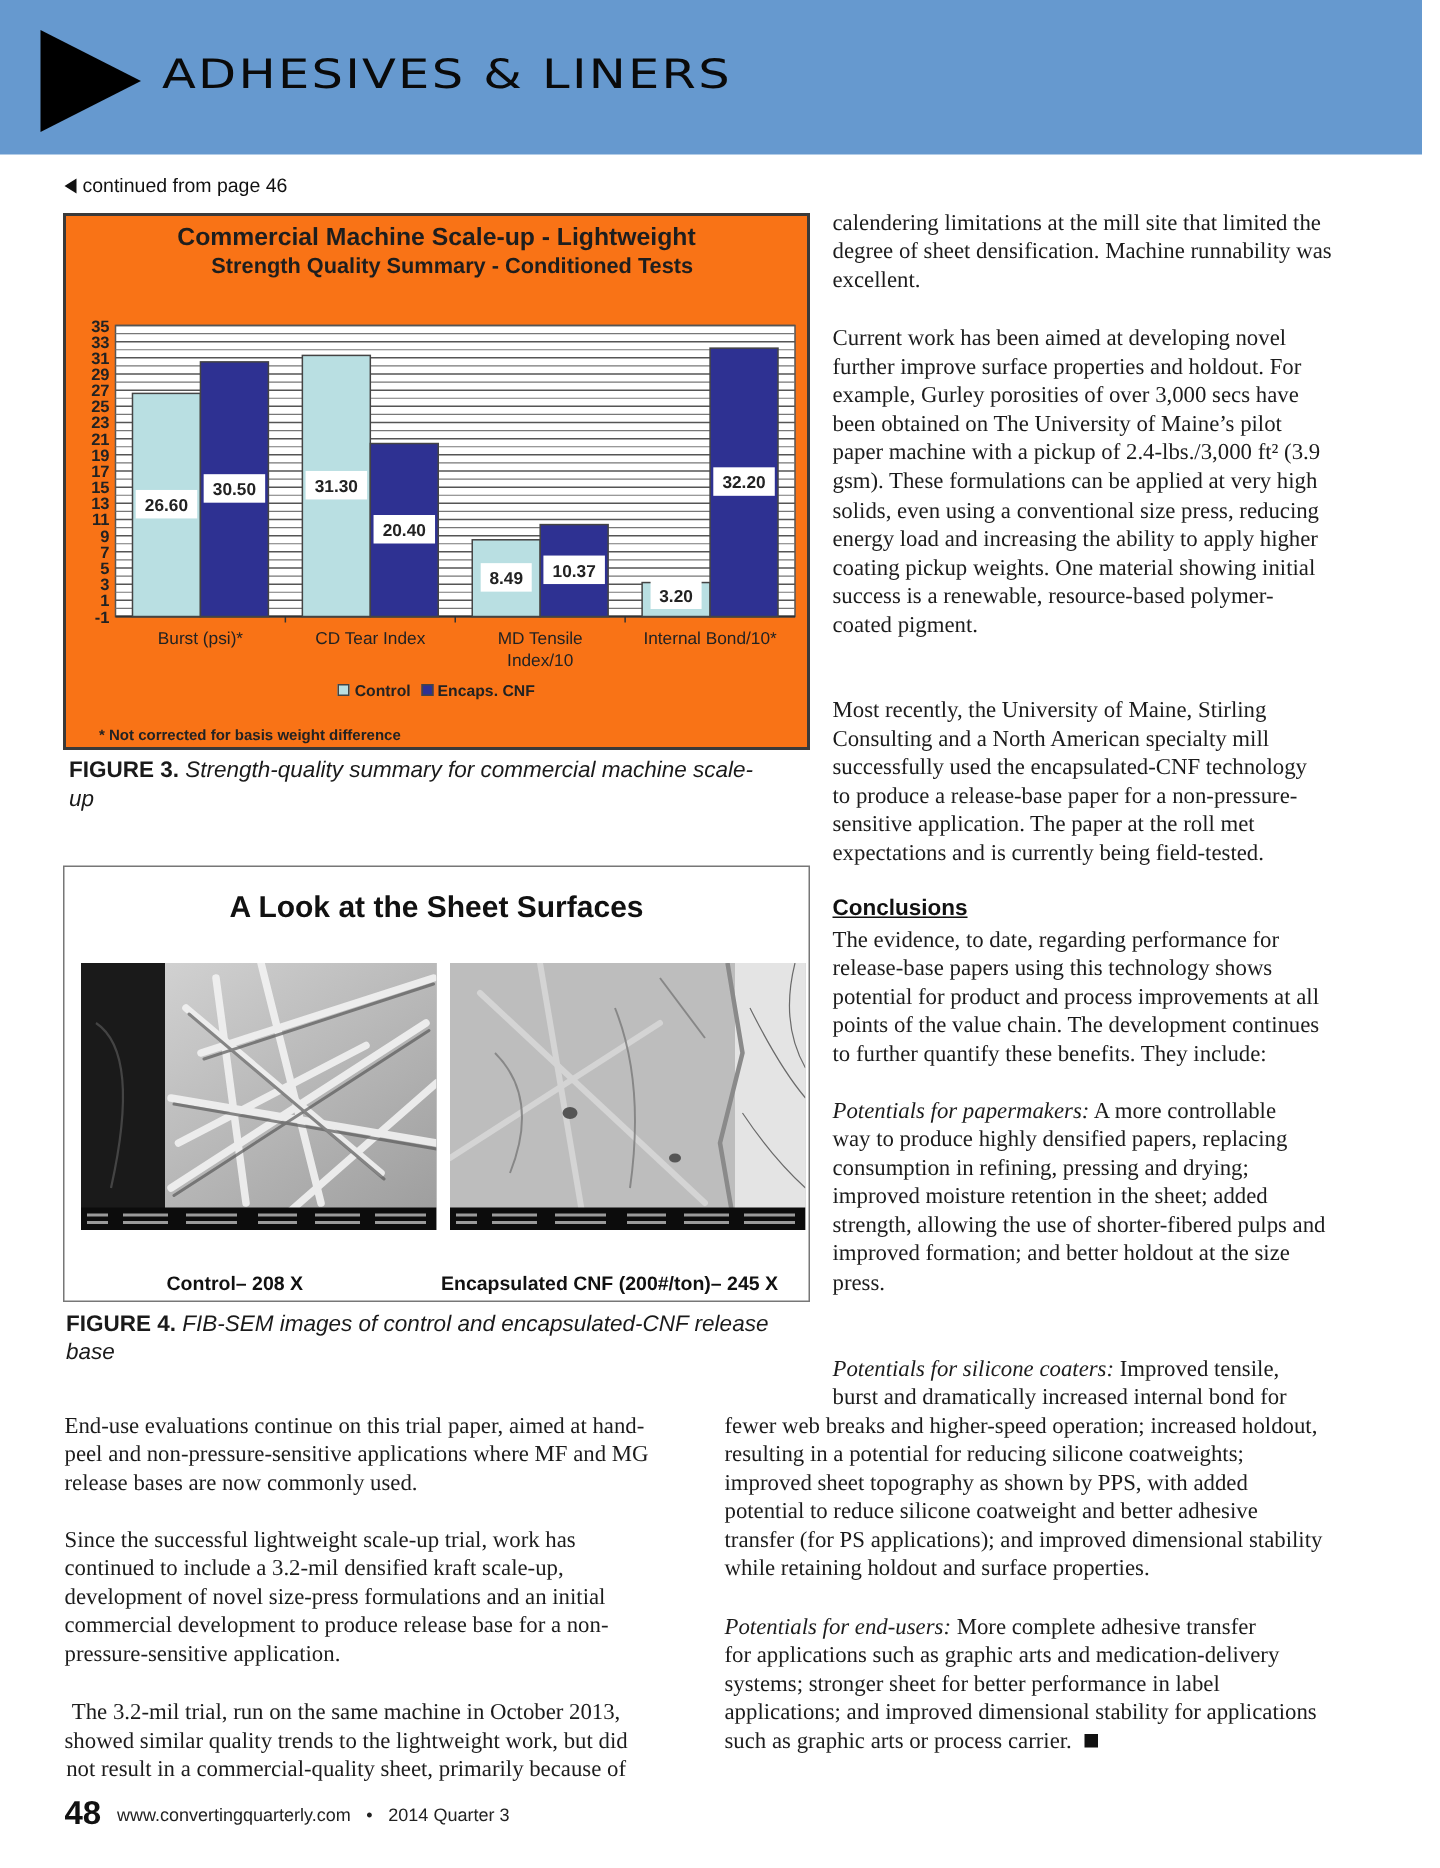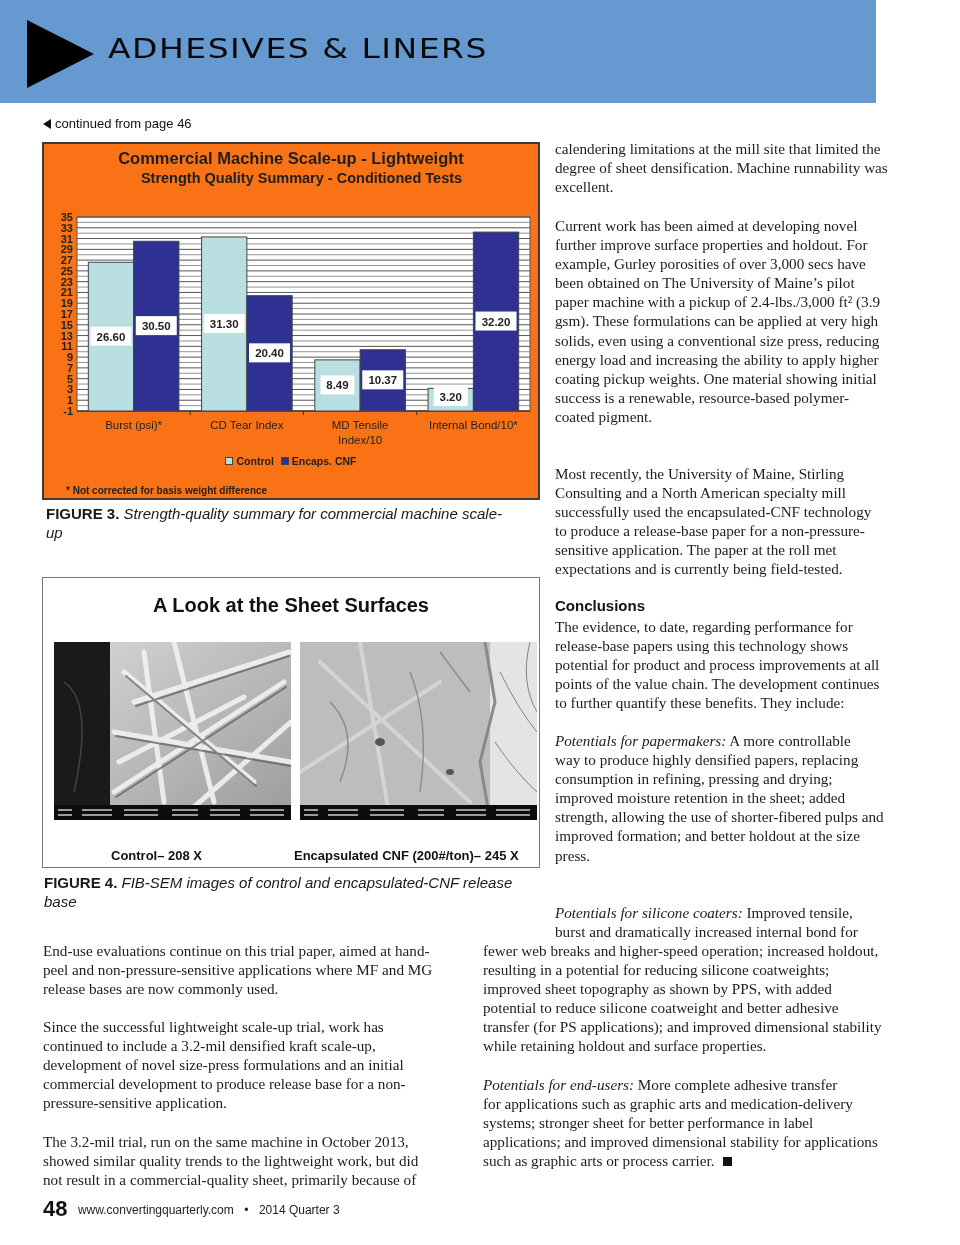--- a/index.html
+++ b/index.html
@@ -1,20 +1,20 @@
 <!DOCTYPE html>
 <html><head>
 <meta charset="utf-8">
 <style>
   * { box-sizing: border-box; margin: 0; padding: 0; }
   html, body { width: 960px; height: 1245px; background: #ffffff; overflow: hidden; }
   body { position: relative; font-family: "Liberation Serif", serif; color: #1a1a1a; }
 
   
-  .header { position: absolute; left: 0; top: 0; width: 876px; height: 103px; background: #6699cf; padding-left: 31px; }
+  .header { position: absolute; left: 0; top: 0; width: 948px; height: 103px; background: #6699cf; padding-left: 31px; }
   .header .tri { position: absolute; left: 27px; top: 20px; width: 0; height: 0;
     border-top: 34px solid transparent; border-bottom: 34px solid transparent; border-left: 67px solid #000; }
   .header .title { position: absolute; left: 108px; top: 33px; font-family: "DejaVu Sans", sans-serif;
     font-size: 33px; letter-spacing: 1.5px; color: #0a0a0a; font-weight: normal;
     transform: scaleY(0.82); transform-origin: left top; }
 
   .continued { position: absolute; left: 43px; top: 116px; font-family: "Liberation Sans", sans-serif; font-size: 13px; color: #111; }
   .continued .arrow { display: inline-block; width: 0; height: 0; border-top: 5px solid transparent; border-bottom: 5px solid transparent; border-right: 8px solid #111; margin-right: 4px; vertical-align: -1px; }
 
   
@@ -266,21 +266,21 @@
     <div>peel and non-pressure-sensitive applications where MF and MG</div>
     <div>release bases are now commonly used.</div>
   </div>
 <div class="para" style="left:43px; top:1017px;">
     <div>Since the successful lightweight scale-up trial, work has</div>
     <div>continued to include a 3.2-mil densified kraft scale-up,</div>
     <div>development of novel size-press formulations and an initial</div>
     <div>commercial development to produce release base for a non-</div>
     <div>pressure-sensitive application.</div>
   </div>
-<div class="para" style="left:43px; top:1132px;">
+<div class="para" style="left:43px; top:1132px;text-align:center;">
     <div>The 3.2-mil trial, run on the same machine in October 2013,</div>
     <div>showed similar quality trends to the lightweight work, but did</div>
     <div>not result in a commercial-quality sheet, primarily because of</div>
   </div>
 
 <div class="para" style="left:555px; top:139px;">
     <div>calendering limitations at the mill site that limited the</div>
     <div>degree of sheet densification. Machine runnability was</div>
     <div>excellent.</div>
   </div>
@@ -298,21 +298,21 @@
     <div>coated pigment.</div>
   </div>
 <div class="para" style="left:555px; top:464px;">
     <div>Most recently, the University of Maine, Stirling</div>
     <div>Consulting and a North American specialty mill</div>
     <div>successfully used the encapsulated-CNF technology</div>
     <div>to produce a release-base paper for a non-pressure-</div>
     <div>sensitive application. The paper at the roll met</div>
     <div>expectations and is currently being field-tested.</div>
   </div>
-<div class="heading" style="left:555px; top:597px;">Conclusions</div>
+<div class="heading" style="left:555px; top:597px;text-decoration:underline;">Conclusions</div>
 <div class="para" style="left:555px; top:617px;">
     <div>The evidence, to date, regarding performance for</div>
     <div>release-base papers using this technology shows</div>
     <div>potential for product and process improvements at all</div>
     <div>points of the value chain. The development continues</div>
     <div>to further quantify these benefits. They include:</div>
   </div>
 
 <div class="para" style="left:555px; top:731px;">
   <div><i>Potentials for papermakers:</i><span> A more controllable</span></div>

